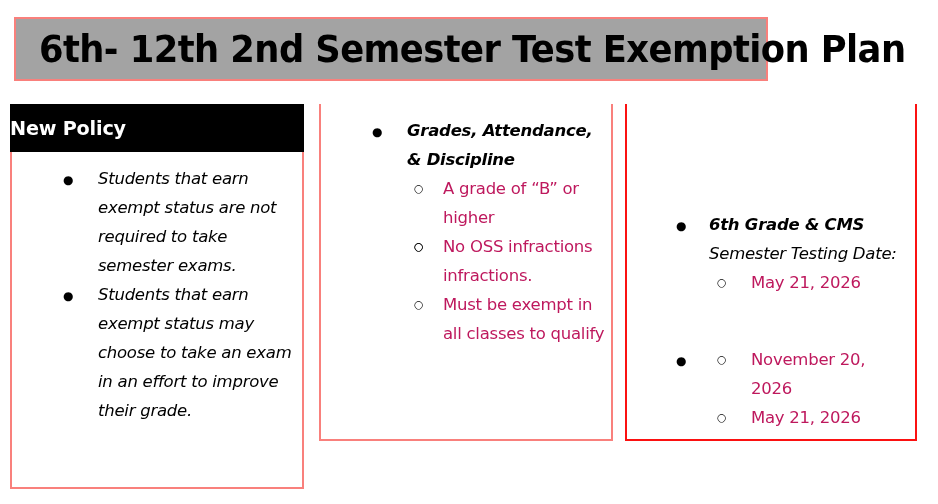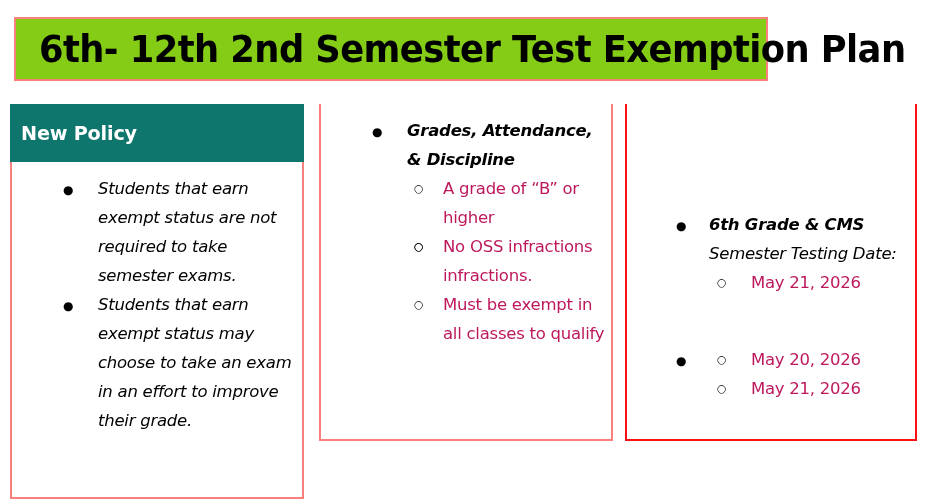--- a/index.html
+++ b/index.html
@@ -19,21 +19,21 @@
 
   
   #title-box {
     position: absolute;
     left: 14px;
     top: 17px;
     width: 754px;
     height: 64px;
     box-sizing: border-box;
     border: 2px solid #f9807c;
-    background: #84cc16;
+    background: #a3a3a3;
     display: flex;
     align-items: center;
   }
   #title-text {
     font-family: "DejaVu Sans", sans-serif;
     font-weight: bold;
     font-size: 37px;
     letter-spacing: -0.6px;
     color: #000000;
     padding-left: 24px;
@@ -55,26 +55,25 @@
     position: absolute;
     top: 0;
     box-sizing: border-box;
     background: #ffffff;
   }
   .col-1 { left: 10px;  width: 294px; height: 385px; }
   .col-2 { left: 319px; width: 294px; height: 385px; }
   .col-3 { left: 625px; width: 292px; height: 384px; }
 
   .col-head {
-    background: #0f766e;
-    height: 58px;
+    background: #000000;
+    height: 48px;
     display: flex;
     align-items: center;
     box-sizing: border-box;
-    padding-left: 11px;
   }
   .col-head-text {
     color: #ffffff;
     font-family: "DejaVu Sans", sans-serif;
     font-weight: bold;
     font-size: 20px;
     letter-spacing: -0.2px;
     line-height: 1;
     white-space: nowrap;
     transform: scaleX(0.96);
@@ -228,21 +227,21 @@
               <span class="b2"></span>
               <span>May 21, 2026</span>
             </li>
           </ul>
         </li>
         <li>
           <span class="b1"></span>
           <ul class="lvl2">
             <li>
               <span class="b2"></span>
-              <span>May 20, 2026</span>
+              <span>November 20, 2026</span>
             </li>
             <li>
               <span class="b2"></span>
               <span>May 21, 2026</span>
             </li>
           </ul>
         </li>
       </ul>
     </div>
   </div>

